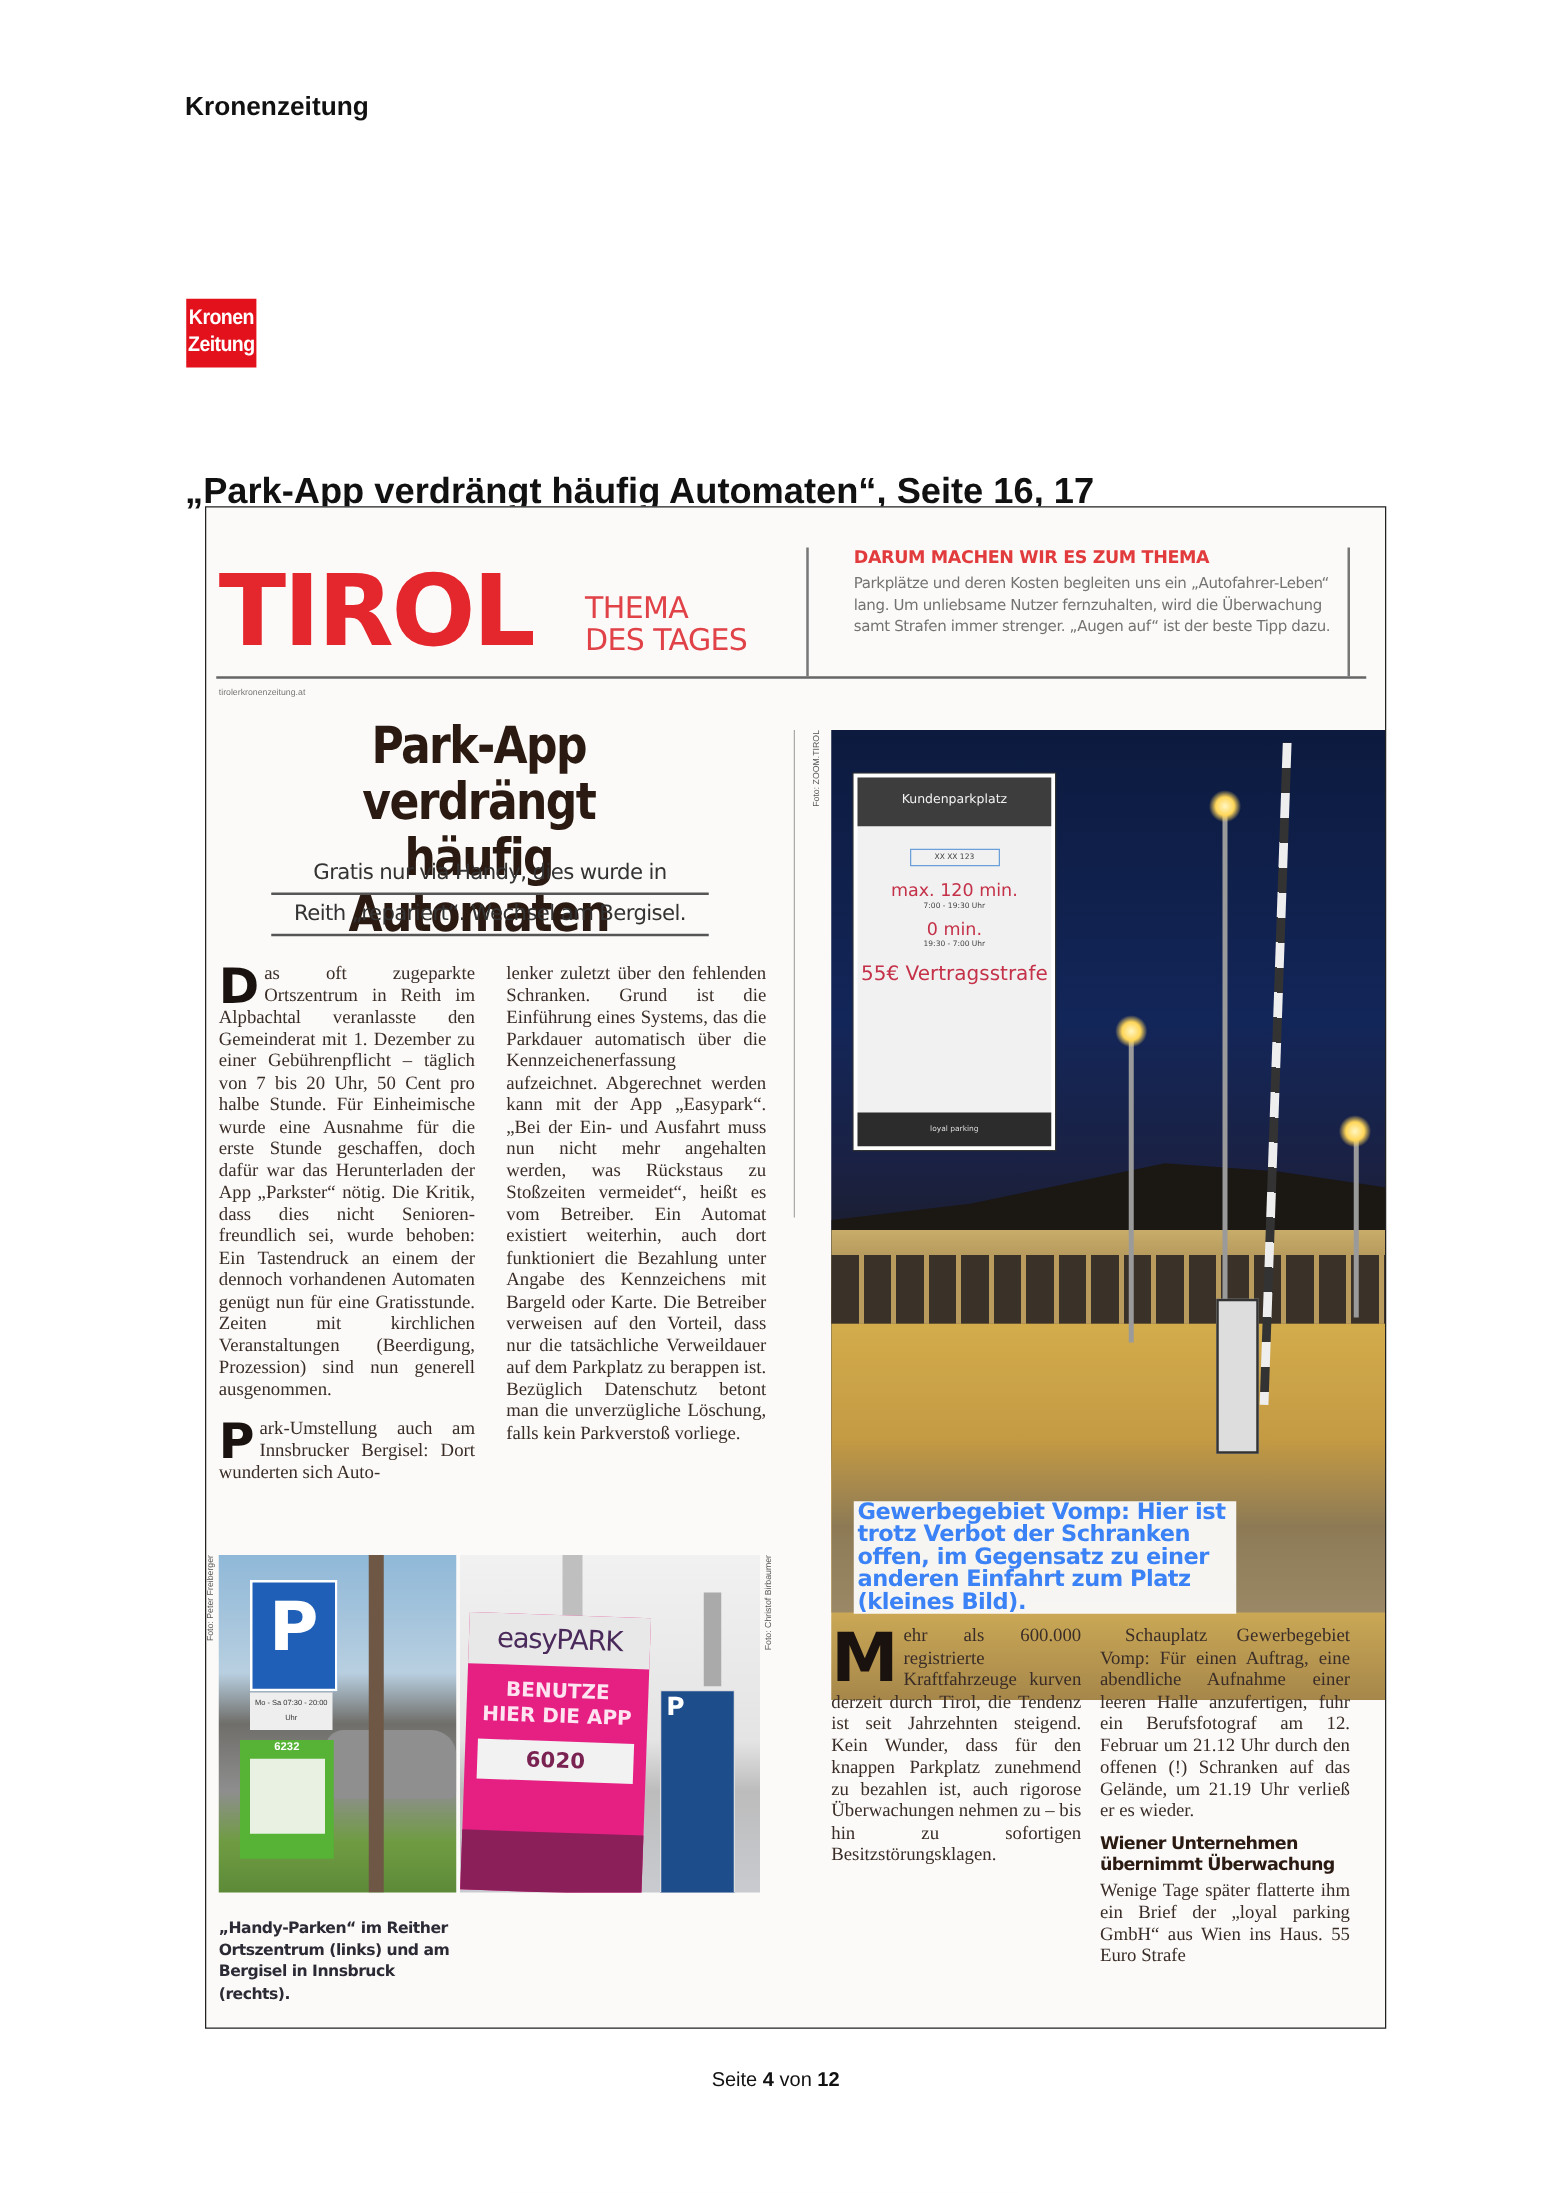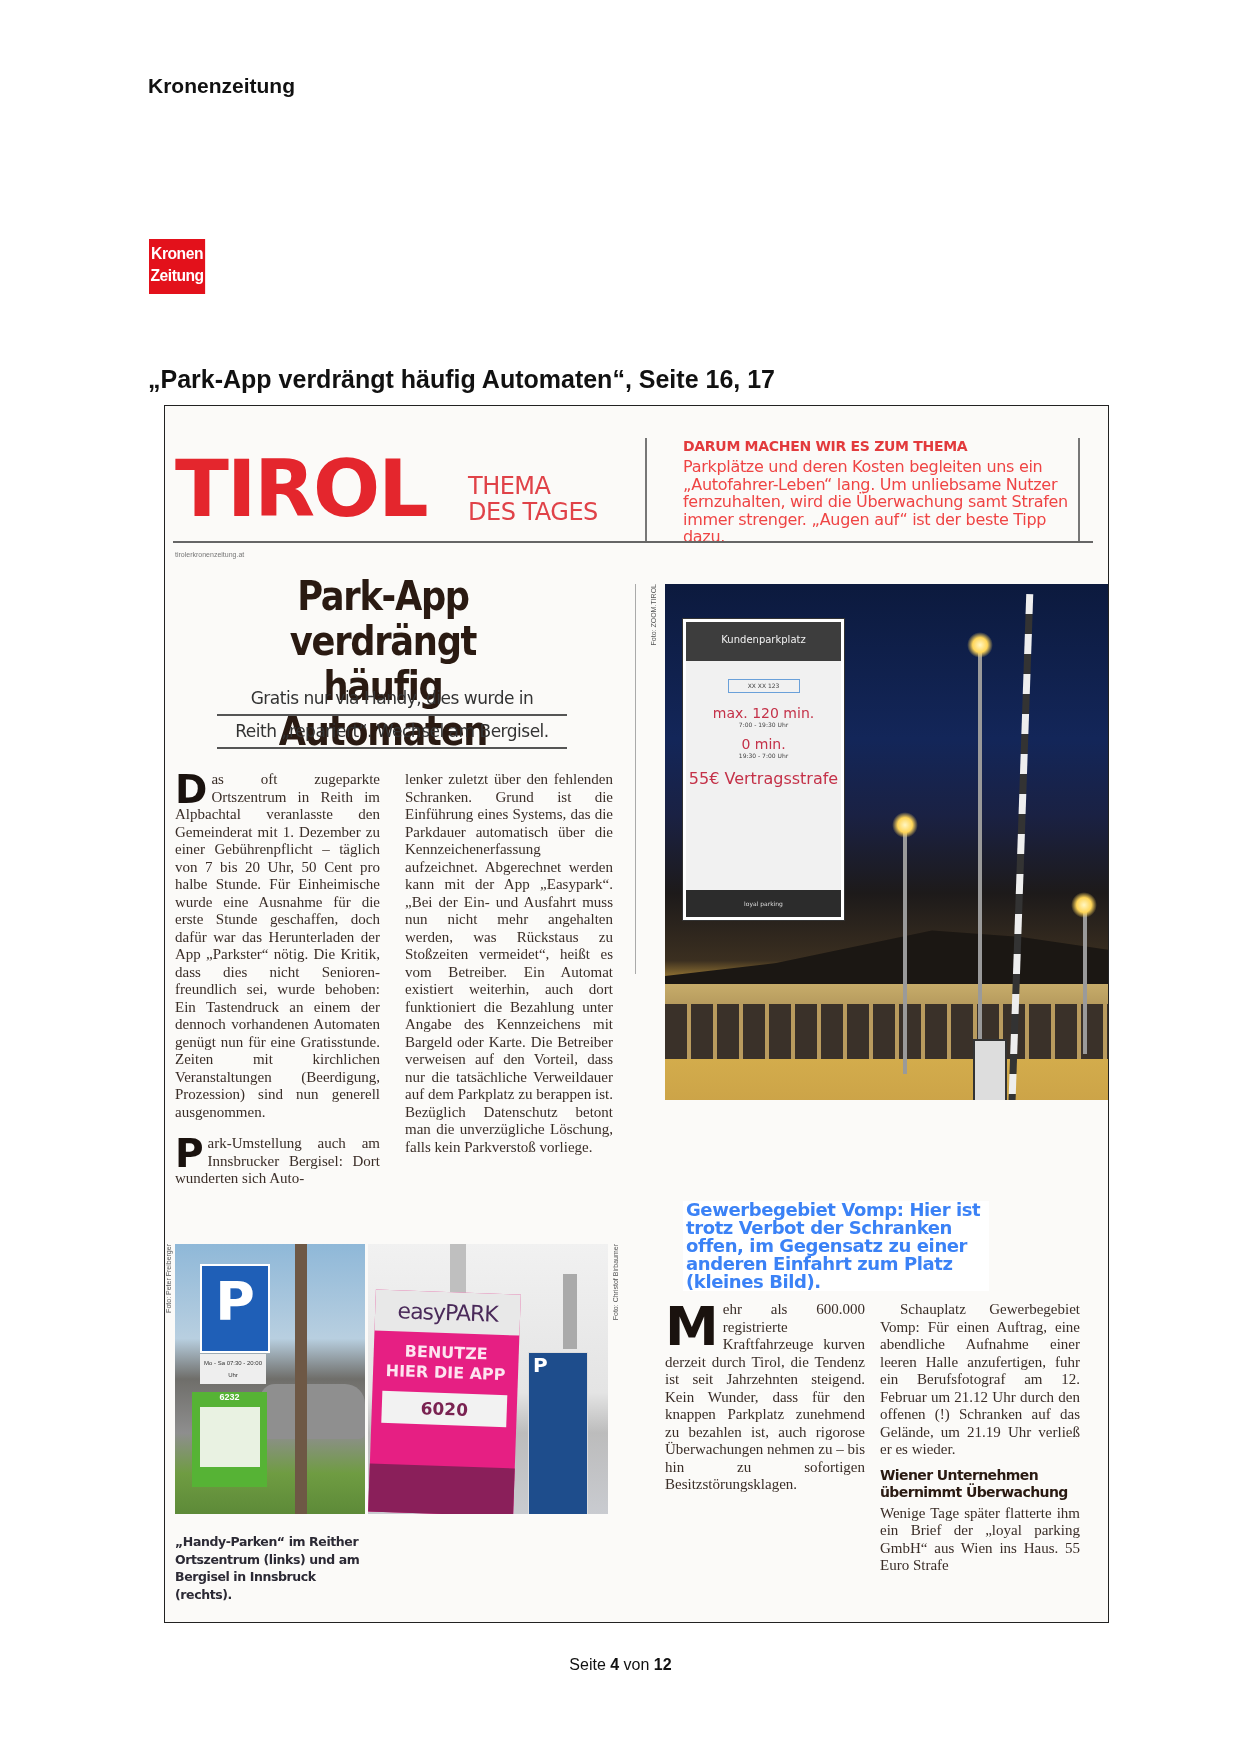--- a/index.html
+++ b/index.html
@@ -1,48 +1,48 @@
 <!DOCTYPE html>
 <html><head>
   <meta charset="utf-8">
   <style>
     html, body { margin: 0; padding: 0; background: #ffffff; }
     body { width: 1241px; height: 1754px; position: relative; overflow: hidden; font-family: "Liberation Sans", sans-serif; color: #111; }
 
     .doc-source { position: absolute; left: 148px; top: 74px; font-size: 21px; font-weight: bold; font-family: "Liberation Sans", sans-serif; }
     .logo { position: absolute; left: 149px; top: 239px; width: 61px; height: 55px; background: #e3111b; color: #fff; font-family: "Liberation Sans", sans-serif; font-weight: bold; font-size: 17px; line-height: 22px; text-align: center; padding-top: 4px; box-sizing: border-box; letter-spacing: -0.5px; transform: scaleX(0.92); transform-origin: left; }
     .logo span { display: block; }
-    .article-ref { position: absolute; left: 148px; top: 365px; font-size: 25px; font-weight: bold; font-family: "Liberation Sans", sans-serif; }
+    .article-ref { position: absolute; left: 148px; top: 377px; font-size: 29px; font-weight: bold; font-family: "Liberation Sans", sans-serif; }
 
     .clip { position: absolute; left: 148px; top: 405px; width: 945px; height: 1218px; border: 1.5px solid #222; box-sizing: border-box; background: #fbfaf8; overflow: hidden; margin-left: 16px; }
 
     
     .tirol { position: absolute; left: 10px; top: 44px; font-family: "DejaVu Sans", sans-serif; font-weight: bold; font-size: 79px; color: #e4262d; letter-spacing: -2px; line-height: 1; }
     .thema { position: absolute; left: 303px; top: 67px; color: #e04248; font-family: "DejaVu Sans", sans-serif; font-size: 24px; line-height: 26px; font-weight: normal; letter-spacing: -0.5px; }
     .header-rule { position: absolute; left: 8px; top: 135px; width: 920px; height: 2px; background: #666; }
     .vsep-top { position: absolute; left: 480px; top: 32px; width: 2px; height: 103px; background: #777; }
     .vsep-top2 { position: absolute; left: 913px; top: 32px; width: 2px; height: 103px; background: #777; }
     .why { position: absolute; left: 518px; top: 32px; width: 390px; }
     .why-title { color: #e23b3d; font-weight: bold; font-size: 14px; font-family: "DejaVu Sans", sans-serif; letter-spacing: -0.3px; }
-    .why-text { color: #ef4444; font-size: 16px; line-height: 17.5px; font-family: "DejaVu Sans", sans-serif; margin-top: 4px; letter-spacing: -0.3px; }
+    .why-text { color: #737373; font-size: 12px; line-height: 17.5px; font-family: "DejaVu Sans", sans-serif; margin-top: 4px; letter-spacing: -0.3px; }
     .email { position: absolute; left: 10px; top: 145px; font-size: 7px; color: #777; }
 
     .headline { position: absolute; left: 28px; top: 168px; width: 380px; text-align: center; font-family: "DejaVu Sans", sans-serif; font-weight: bold; font-size: 41px; line-height: 45px; color: #2a1a12; letter-spacing: -1.5px; transform: scaleX(0.86); transform-origin: center; }
     .subhead { position: absolute; left: 52px; top: 277px; width: 350px; text-align: center; font-family: "DejaVu Sans", sans-serif; font-size: 17px; color: #333; letter-spacing: -0.5px; }
     .subhead .line { display: block; padding: 2px 0; border-bottom: 2px solid #555; line-height: 27px; }
 
     .col { position: absolute; font-family: "Liberation Serif", serif; font-size: 15px; line-height: 17.5px; color: #3a2d27; text-align: justify; }
     .col p { margin: 0; }
     .dropcap { float: left; font-family: "DejaVu Sans", sans-serif; font-weight: bold; font-size: 39px; line-height: 33px; margin: 2px 4px 0 0; color: #1a120e; }
     .col1 { left: 10px; top: 365px; width: 205px; }
     .col2 { left: 240px; top: 365px; width: 208px; }
     .col1 .para2 { margin-top: 14px; }
 
     
-    .photo-big { position: absolute; left: 500px; top: 178px; width: 445px; height: 516px; background: linear-gradient(#0c1a3e 0%, #132659 30%, #1a2143 45%, #1d1a1a 60%, #3b2f20 73%, #c59b3e 78%, #d6b35a 88%, #a6874a 100%); overflow: hidden; }
+    .photo-big { position: absolute; left: 500px; top: 178px; width: 445px; height: 776px; background: linear-gradient(#0c1a3e 0%, #132659 30%, #1a2143 45%, #1d1a1a 60%, #3b2f20 73%, #c59b3e 78%, #d6b35a 88%, #a6874a 100%); overflow: hidden; }
     .mountain { position: absolute; left: 0; top: 340px; width: 445px; height: 130px; background: #1b1713; clip-path: polygon(0 100%, 0 40%, 25% 30%, 60% 5%, 80% 10%, 100% 20%, 100% 100%); }
     .building { position: absolute; left: 0; top: 400px; width: 445px; height: 75px; background: linear-gradient(#c7ac6a, #8a6e3e); }
     .building .windows { position: absolute; left: 0; top: 20px; width: 100%; height: 55px; background: repeating-linear-gradient(90deg, #3a3129 0 22px, #b99b5e 22px 26px); }
     .ground { position: absolute; left: 0; top: 475px; width: 445px; height: 231px; background: linear-gradient(#d3ac4c, #c49a43 40%, #8d7a55 70%, #9a8866 100%); }
     .lamp { position: absolute; width: 4px; background: #9a9a9a; }
     .glow { position: absolute; width: 26px; height: 26px; border-radius: 50%; background: radial-gradient(#fff6c2 0%, #ffd659 40%, rgba(255,214,89,0) 70%); }
     .barrier { position: absolute; left: 352px; top: 10px; width: 7px; height: 530px; background: repeating-linear-gradient(#eee 0 20px, #333 20px 40px); transform: rotate(2deg); }
     .ticket-sign { position: absolute; left: 308px; top: 455px; width: 30px; height: 120px; background: #ddd; border: 2px solid #333; }
     .sign-inset { position: absolute; left: 18px; top: 35px; width: 155px; height: 295px; background: #f1f1f1; border: 3px solid #fff; box-shadow: 0 0 0 1px #333; font-family: "DejaVu Sans", sans-serif; text-align: center; }
     .sign-inset .top { background: #3d3d3d; color: #f1f1f1; font-size: 10px; padding: 12px 0 16px; }

